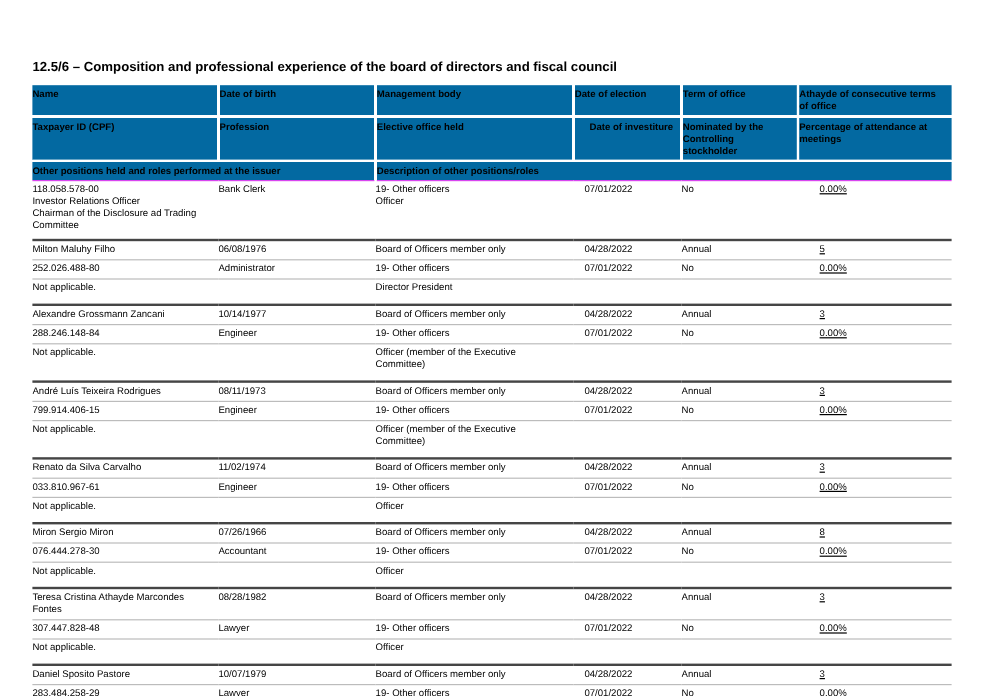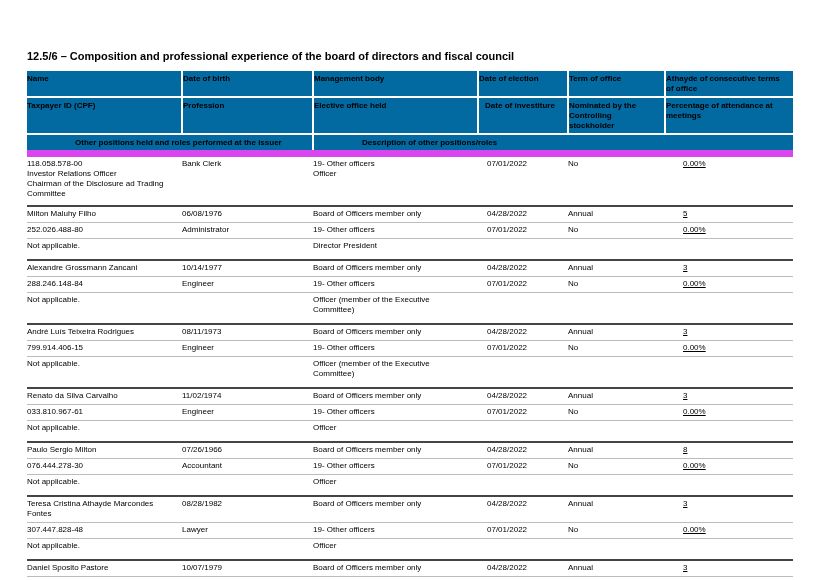--- a/index.html
+++ b/index.html
@@ -20,22 +20,22 @@
     overflow: hidden;
   }
   thead th {
     background: #0369a1; font-weight: bold;
     border-bottom: 2px solid #ffffff; border-right: 2px solid #ffffff;
     padding-top: 3px;
   }
   thead th:last-child { border-right: none; }
   tr.hb1 th { height: 24px; }
   tr.hb2 th { height: 24px; }
-  tr.hb3 th { height: 13px; border-bottom: 7px solid #d946ef; padding-left: 48px; }
-  .th-center { text-align: center; margin-top: 32px; }
+  tr.hb3 th { height: 13px; border-bottom: 1px solid #d946ef; }
+  .th-center { text-align: right; margin-top: 32px; }
 
   tbody td { padding: 2px 6px 3px 0; }
   tbody td.c4 { padding-left: 9px; margin-top: 44px; }
   tbody td.c6 { padding-left: 18px; text-decoration: underline; }
   tr.entry-top td { border-top: 2px solid #454545; }
   tr.row-sub td { border-top: 1px solid #bcbcbc; }
   tr.row-last td { padding-bottom: 8px; }
   tr.row-partial-top td { padding-bottom: 6px; }
   td.cell-desc div { max-width: 158px; }
 </style>
@@ -287,21 +287,21 @@
         <tr class="row-sub row-last">
           <td class="c1" colspan="2">
             <div>Not applicable.</div>
           </td>
           <td class="c3 cell-desc" colspan="4">
             <div>Officer</div>
           </td>
         </tr>
         <tr class="row-main entry-top">
           <td class="c1">
-            <div>Paulo Sergio Milton</div>
+            <div>Miron Sergio Miron</div>
           </td>
           <td class="c2">
             <div>07/26/1966</div>
           </td>
           <td class="c3">
             <div>Board of Officers member only</div>
           </td>
           <td class="c4">
             <div>04/28/2022</div>
           </td>

